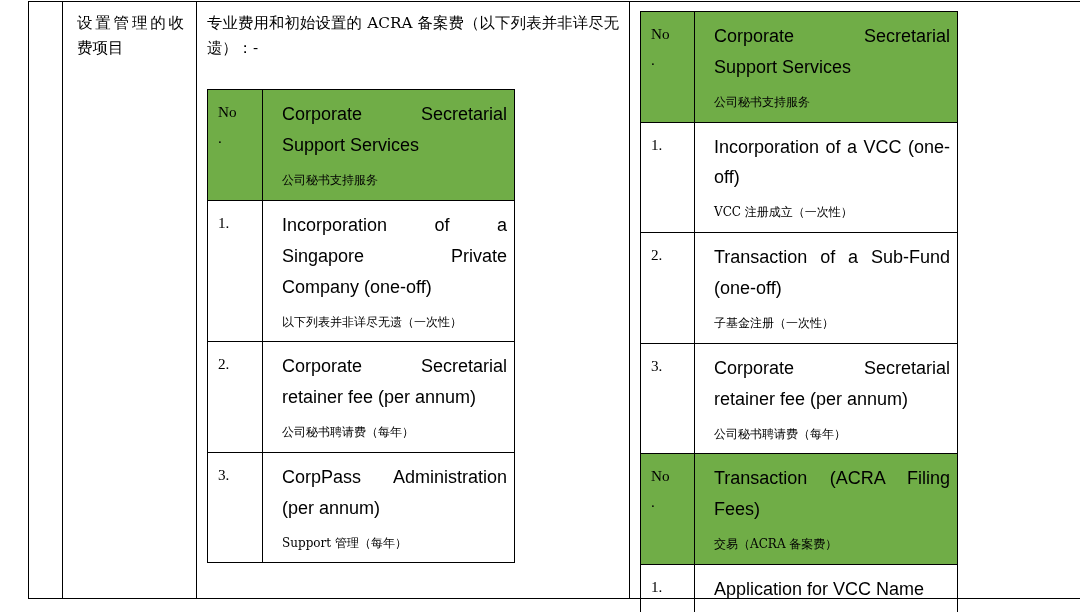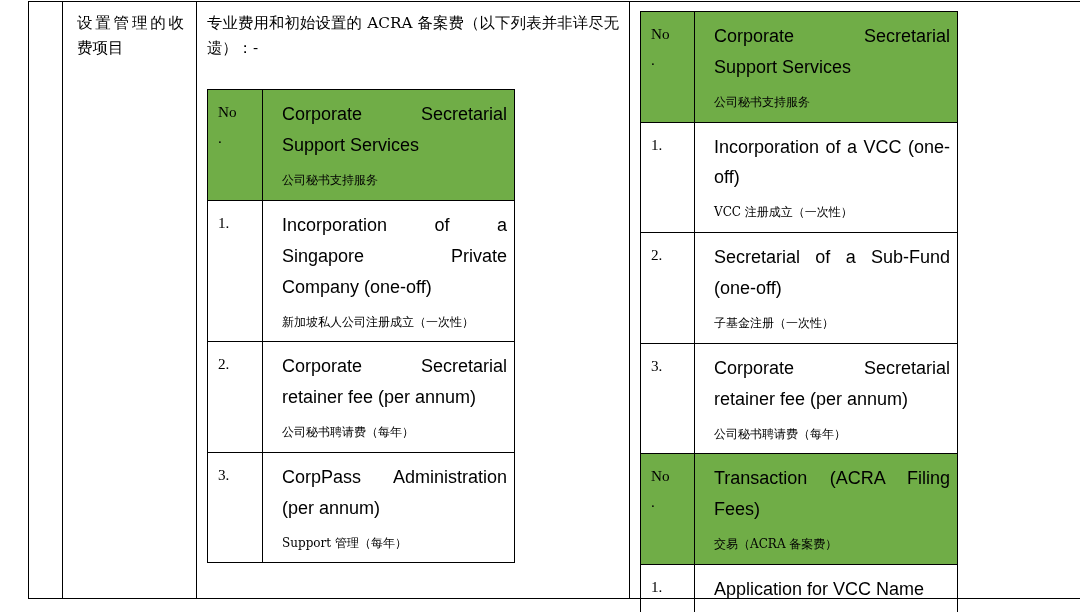--- a/index.html
+++ b/index.html
@@ -156,21 +156,21 @@
                     <p class="cn">公司秘书支持服务</p>
                   </td>
                 </tr>
 
                 <tr>
                   <td class="c-no">
                     <p class="num">1.</p>
                   </td>
                   <td>
                     <p class="en">Incorporation of a Singapore Private Company (one-off)</p>
-                    <p class="cn">新加坡私人公司注册成立（一次性）</p>
+                    <p class="cn">以下列表并非详尽无遗（一次性）</p>
                   </td>
                 </tr>
 
                 <tr>
                   <td class="c-no">
                     <p class="num">2.</p>
                   </td>
                   <td>
                     <p class="en">Corporate Secretarial retainer fee (per annum)</p>
                     <p class="cn">公司秘书聘请费（每年）</p>
@@ -219,21 +219,21 @@
                     <p class="en">Incorporation of a VCC (one-off)</p>
                     <p class="cn">VCC 注册成立（一次性）</p>
                   </td>
                 </tr>
 
                 <tr>
                   <td class="c-no">
                     <p class="num">2.</p>
                   </td>
                   <td>
-                    <p class="en">Secretarial of a Sub-Fund (one-off)</p>
+                    <p class="en">Transaction of a Sub-Fund (one-off)</p>
                     <p class="cn">子基金注册（一次性）</p>
                   </td>
                 </tr>
 
                 <tr>
                   <td class="c-no">
                     <p class="num">3.</p>
                   </td>
                   <td>
                     <p class="en">Corporate Secretarial retainer fee (per annum)</p>

